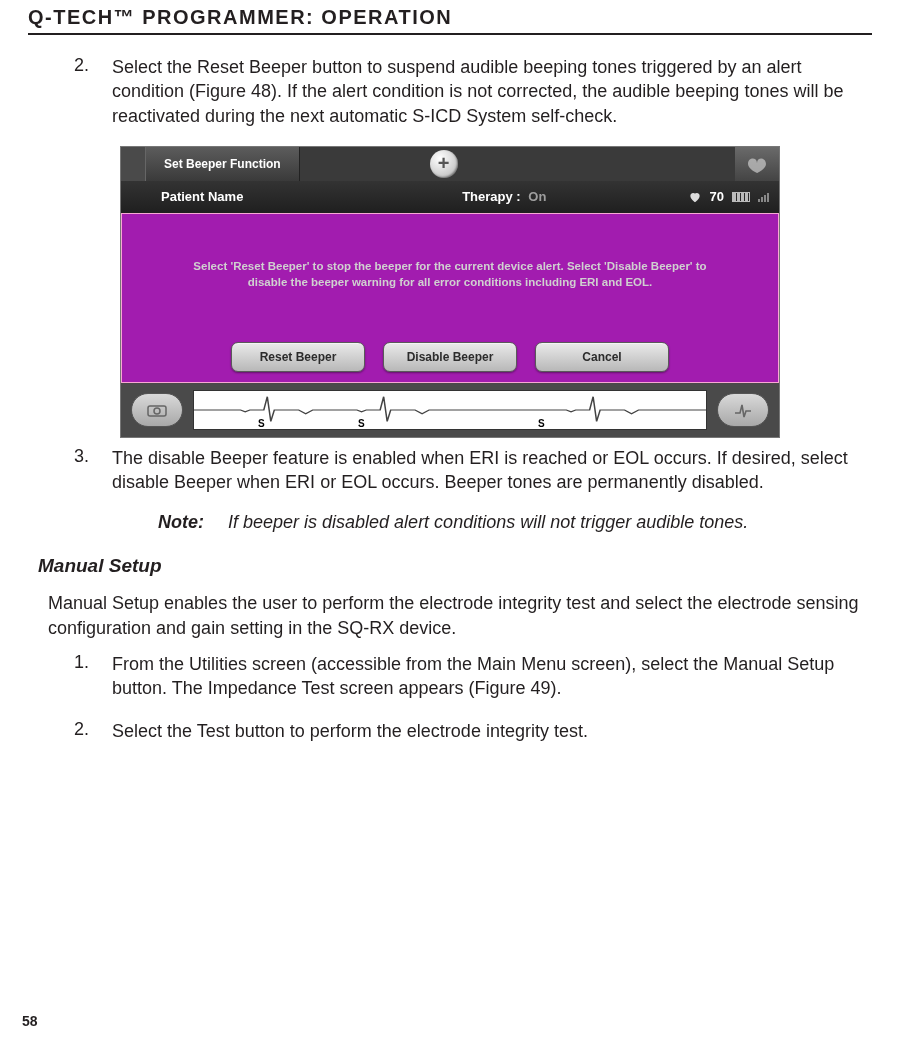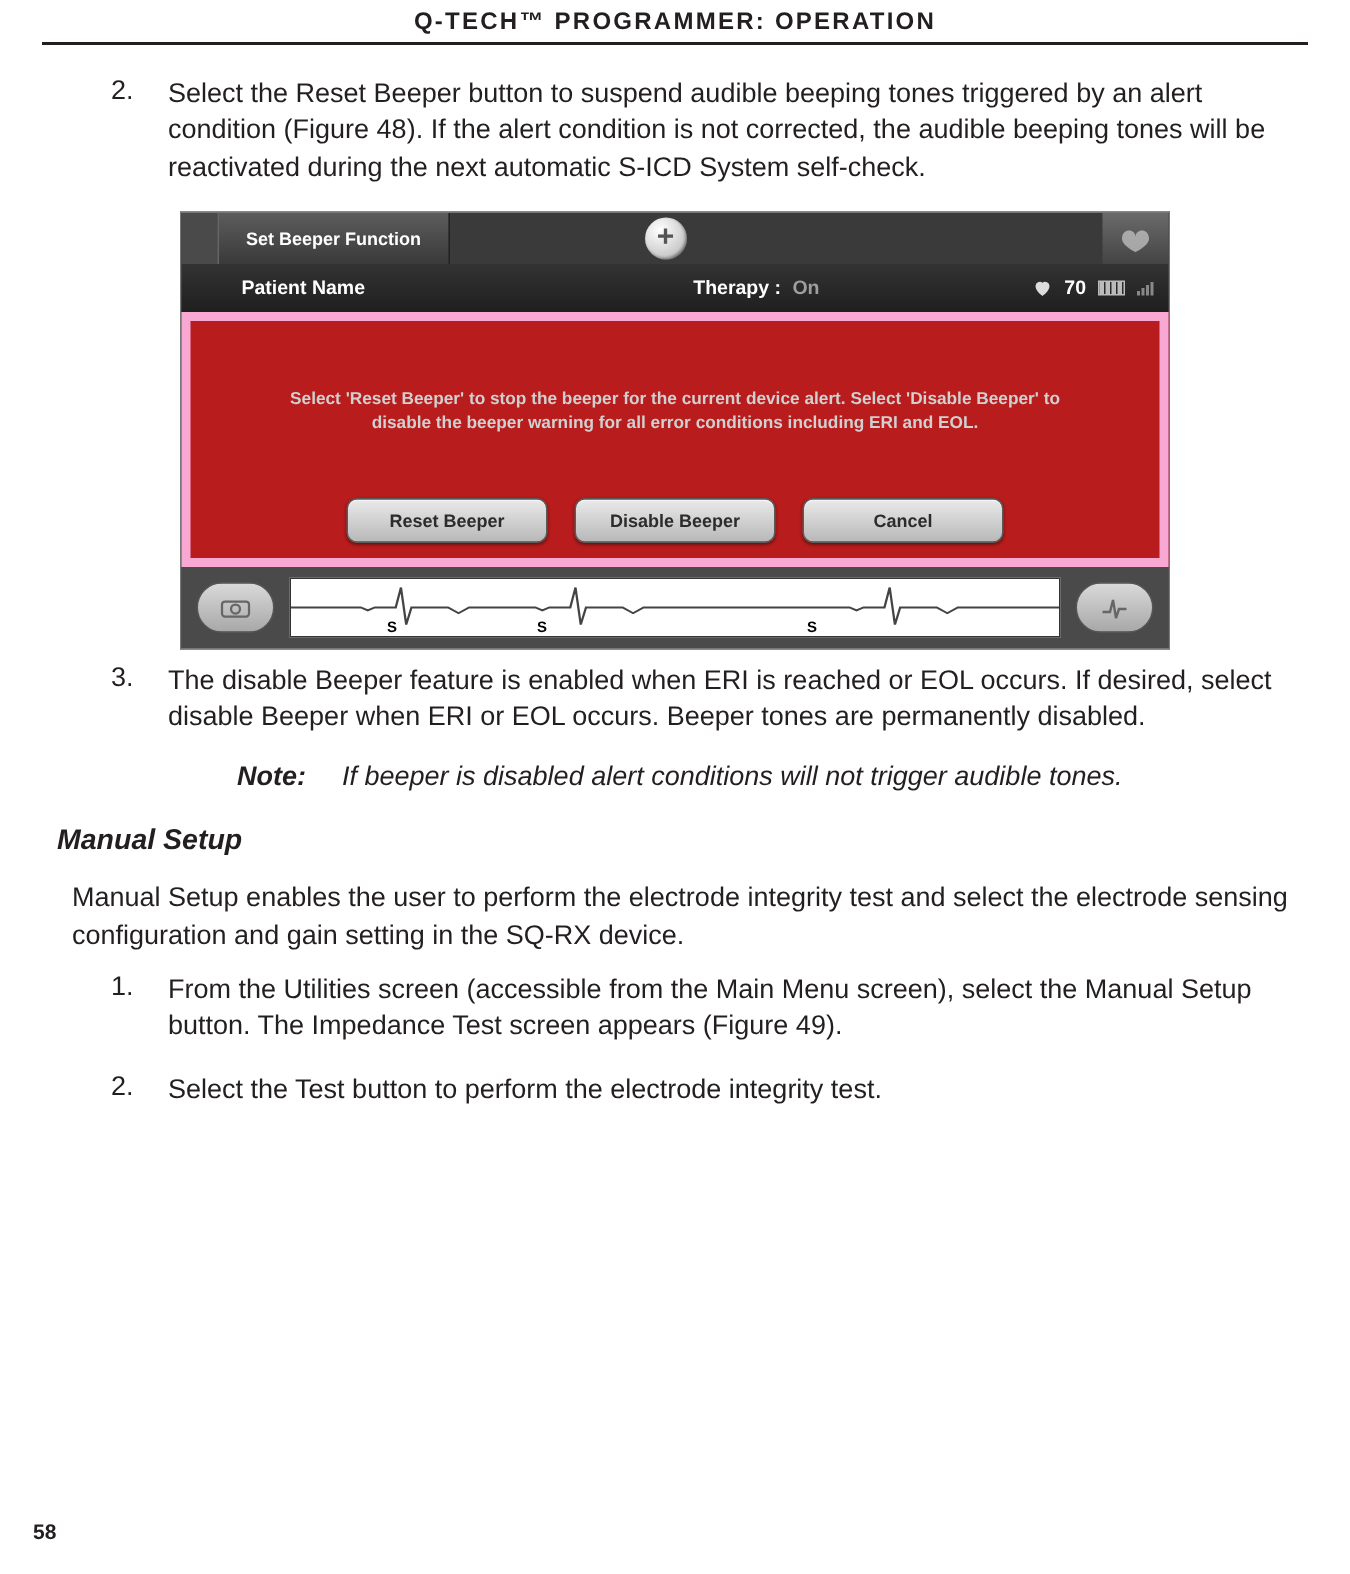--- a/index.html
+++ b/index.html
@@ -6,22 +6,21 @@
   body {
     width: 900px;
     height: 1049px;
     background: #fff;
     font-family: "Myriad Pro", "Segoe UI", Arial, sans-serif;
     color: #231f20;
     position: relative;
     padding: 0 28px;
   }
   .header-title {
-    text-align: center;
-    font-size: 16px;
+    font-size: 20px;
     letter-spacing: 1.5px;
     font-weight: 600;
     padding: 6px 0 4px 0;
     border-bottom: 2px solid #231f20;
   }
   .content { padding: 20px 10px 0 10px; }
   .ol-row { display: flex; margin-bottom: 18px; }
   .ol-num { width: 74px; flex: none; text-align: left; padding-left: 36px; font-size: 18px; }
   .ol-body { flex: 1; font-size: 18px; line-height: 1.35; }
   .figure-wrap { margin: 14px 0 8px 0; display:flex; flex-direction:column; align-items:center;}
@@ -61,21 +60,21 @@
   .therapy .lbl{color:#fff;}
   .therapy .val{color:#9e9e9e; margin-left:4px;}
   .status-right{display:flex;align-items:center; gap:8px;}
   .heart-svg{width:14px;height:14px;}
   .batt{display:flex;align-items:center;gap:2px;}
   .batt-cell{width:18px;height:10px;border:1px solid #bbb;display:flex;}
   .batt-cell span{width:3px;height:100%;background:#bbb;margin-right:1px;}
   .sig{display:flex;align-items:flex-end;gap:1px;height:10px;}
   .sig span{width:2px;background:#888;}
   .main-area{
-    background:#b91c1c; height:170px; border:6px solid #f9a8d4; margin:0; position:relative; padding:10px 26px;
+    background:#a21caf; height:170px; border:1px solid #f9a8d4; margin:0; position:relative; padding:10px 26px;
   }
   .instr{
     color:#d0d0d0; font-size:11.5px; text-align:center; line-height:1.4;
     font-weight:bold; padding: 34px 30px 0 30px;
   }
   .btn-row{
     position:absolute; bottom:10px; left:0; right:0;
     display:flex; justify-content:center; gap:18px;
   }
   .dbtn{

